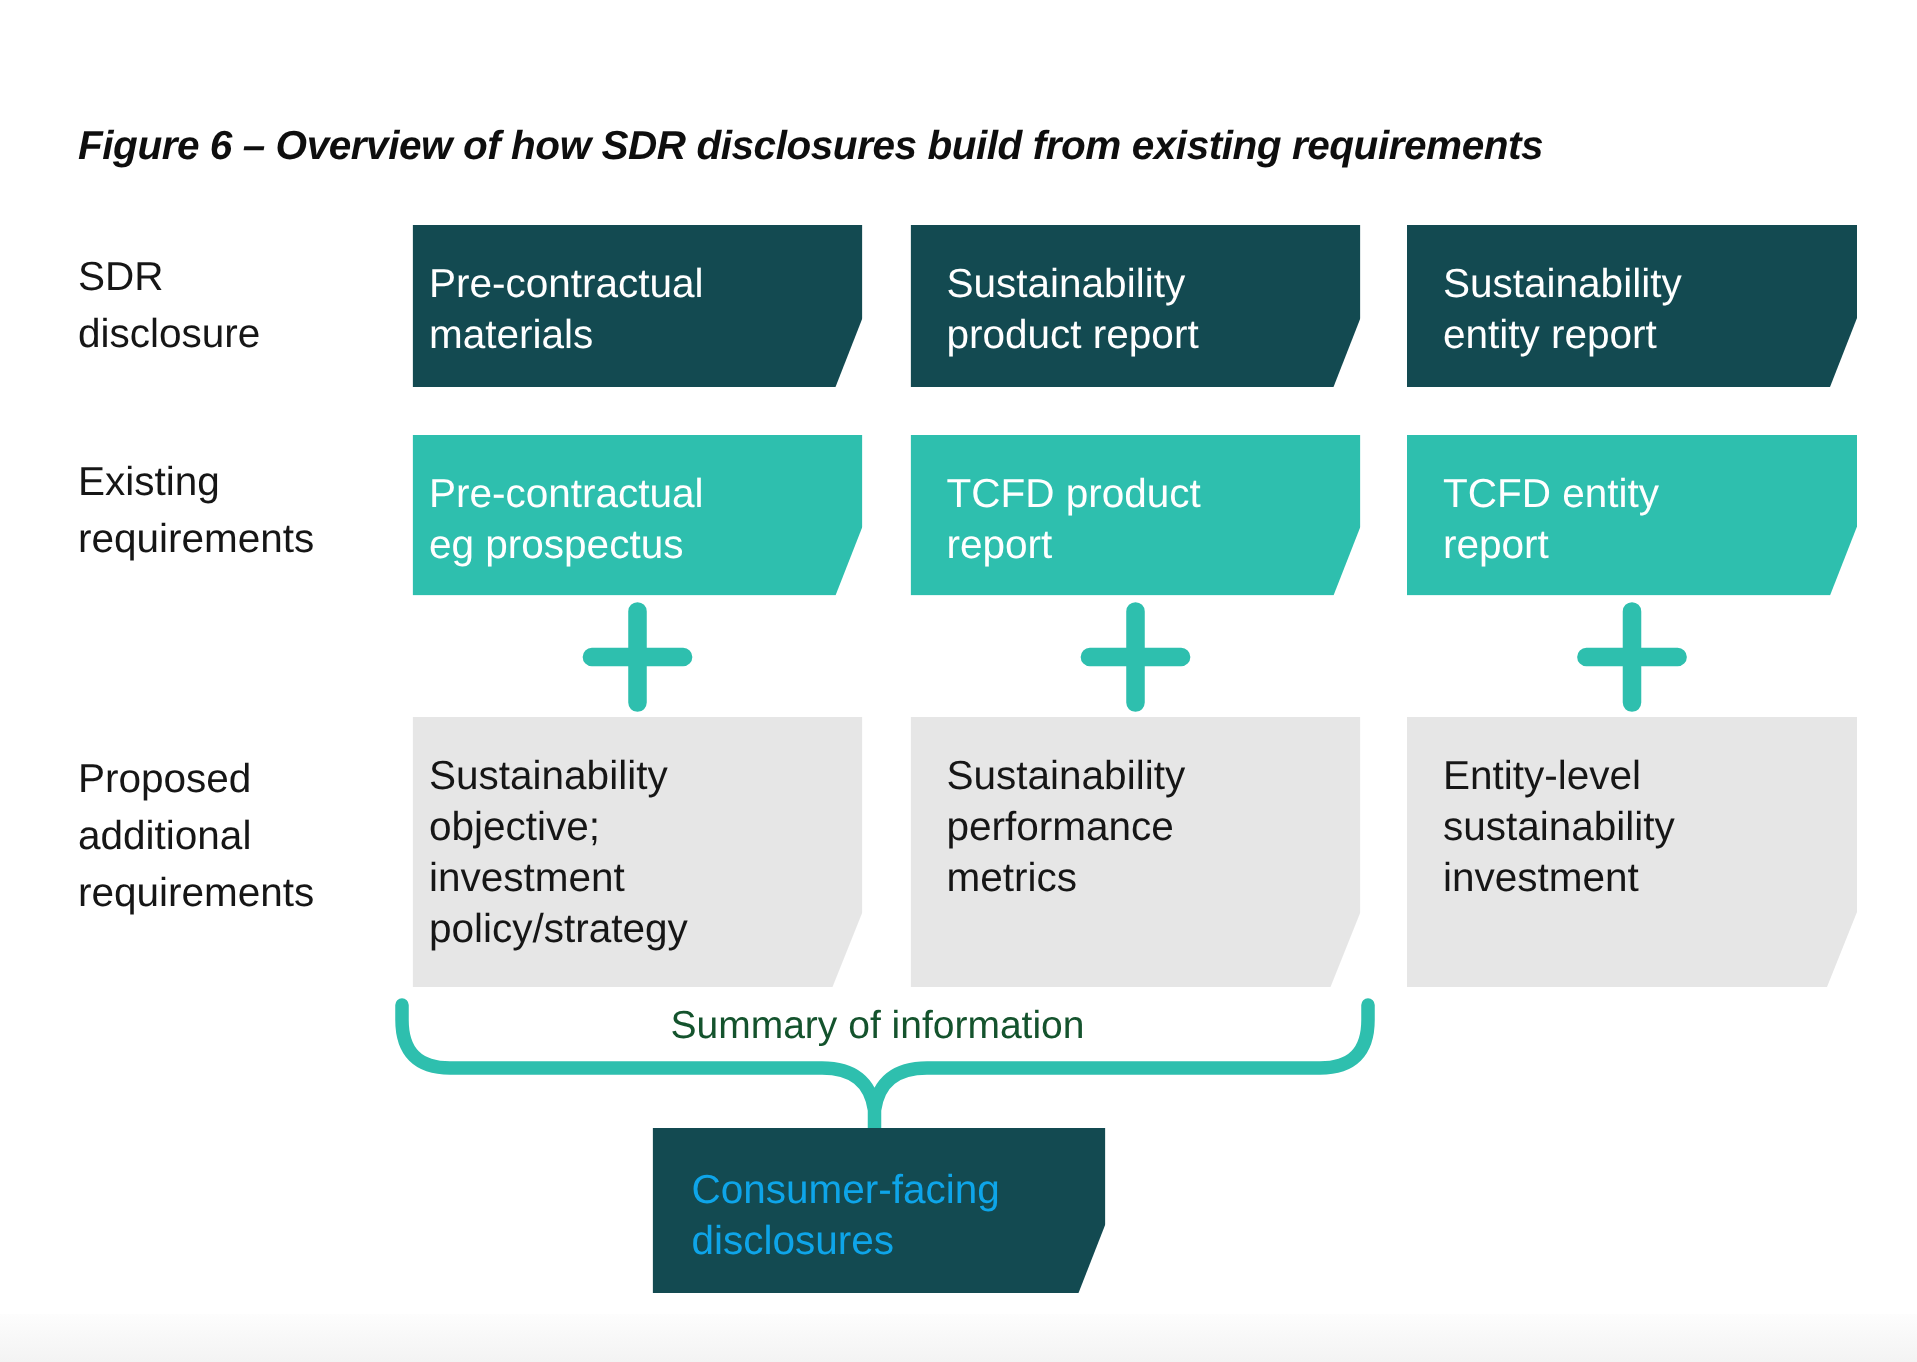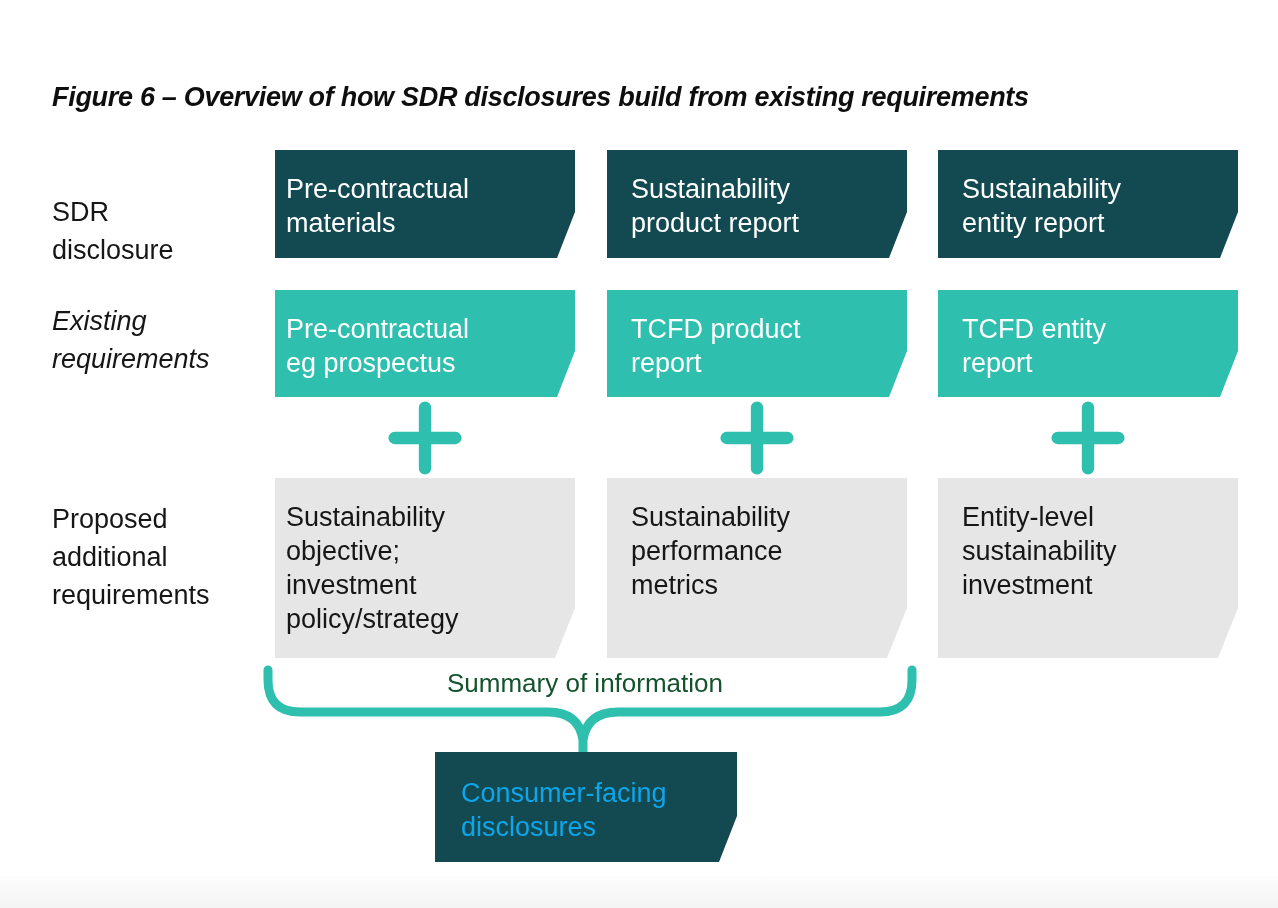--- a/index.html
+++ b/index.html
@@ -29,22 +29,22 @@
   }
   .row-label {
     position: absolute;
     left: 52px;
     font-size: 27px;
     line-height: 38px;
     font-weight: 400;
     color: var(--text, #161616);
     white-space: pre-line;
   }
-  .row-label.sdr      { top: 165px; margin-top: 28px; }
-  .row-label.existing { top: 302px; font-style: italic; }
+  .row-label.sdr      { top: 165px; }
+  .row-label.existing { top: 302px; }
   .row-label.proposed { top: 500px; }
 
   .box {
     position: absolute;
     box-sizing: border-box;
     width: 300px;
     padding: 22px 20px 0 24px;
     font-size: 27px;
     line-height: 34px;
     font-weight: 500;

